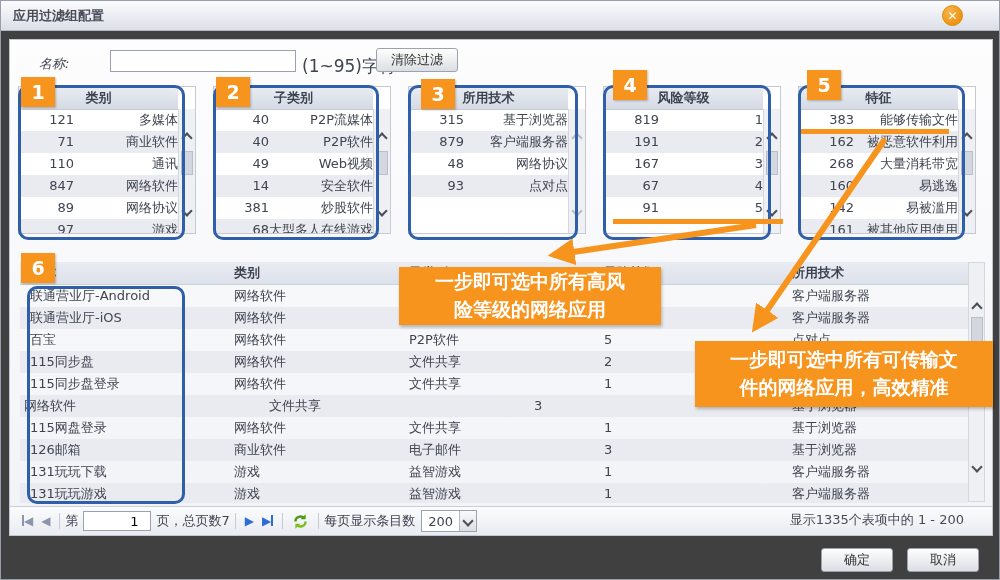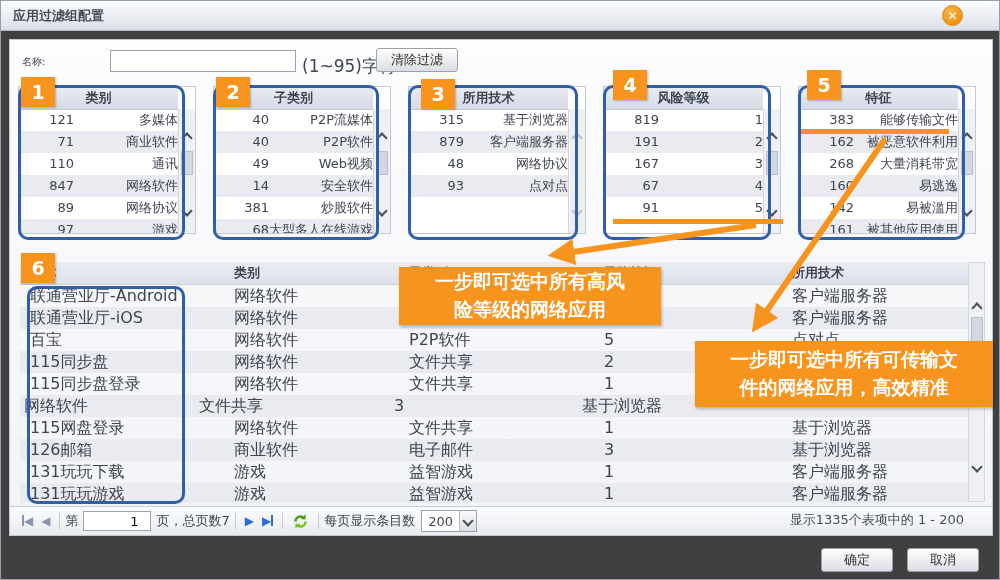--- a/index.html
+++ b/index.html
@@ -4,21 +4,21 @@
 <style>
   html,body{margin:0;padding:0;}
   body{font-family:"DejaVu Sans","Liberation Sans",sans-serif;background:#cfd2da;}
   #stage{position:relative;width:1000px;height:580px;background:#404040;border:1px solid #979daa;overflow:hidden;box-sizing:border-box;}
   
   .titlebar{position:absolute;left:0;top:0;right:0;height:30px;background:linear-gradient(#fbfcfe,#dcdfe7);border-bottom:1px solid #b3b7c2;line-height:30px;padding-left:12px;font-size:13px;font-weight:600;color:#474c58;box-sizing:border-box;}
   .closebtn{position:absolute;right:36px;top:4px;width:21px;height:21px;border-radius:50%;background:radial-gradient(circle at 35% 30%,#f8b54a,#ef9410 70%);border:1px solid #d88a0c;color:#fff;font-size:12px;font-weight:bold;text-align:center;line-height:21px;box-sizing:border-box;cursor:pointer;}
   
   .panel{position:absolute;left:8px;top:38px;width:984px;height:497px;background:linear-gradient(#fdfdfe,#f2f3f7);border:1px solid #c2c6d1;box-sizing:border-box;}
   
-  .form-label{position:absolute;left:12px;top:15px;font-size:10px;color:#3f4450;}
+  .form-label{position:absolute;left:29px;top:15px;font-size:13px;color:#3f4450;font-style:italic;}
   .name-input{position:absolute;left:100px;top:10px;width:176px;height:20px;border:1px solid #9aa1af;background:#fff;font-size:13px;padding:0 4px;}
   .form-hint{position:absolute;left:292px;top:15px;font-size:17px;color:#3f4450;}
   .btn{background:linear-gradient(#fefefe,#dcdee3);border:1px solid #9ba1ad;border-radius:3px;font-size:13px;color:#333;font-family:inherit;cursor:pointer;}
   .clear-btn{position:absolute;left:366px;top:8px;width:82px;height:24px;}
   
   .listbox{position:absolute;top:46px;width:178px;height:148px;background:#fff;border:1px solid #c5c9d3;box-sizing:border-box;overflow:hidden;}
   .lhead{height:22px;line-height:22px;text-align:center;font-size:13px;font-weight:bold;color:#3c4250;background:linear-gradient(#e9ecf2,#d5dae4);border-bottom:1px solid #c5c9d3;margin-right:17px;}
   .lrows{position:absolute;left:0;top:22px;right:17px;bottom:0;overflow:hidden;text-align:right;}
   .lrow{display:flex;height:22px;line-height:22px;font-size:13px;color:#3f4450;}
   .lrow:nth-child(even){background:#e9ebf0;}
@@ -30,21 +30,21 @@
   .sarr::before{content:"";position:absolute;left:1px;top:3px;width:6px;height:6px;border-left:2px solid #4a4f5a;border-top:2px solid #4a4f5a;}
   .sarr.up::before{transform:rotate(45deg);}
   .sarr.down::before{transform:rotate(225deg);top:0;}
   .dim .sarr::before{border-color:#b7bcc8;}
   .sthumb{position:absolute;left:2px;width:12px;background:#d3d7df;border:1px solid #b9bec9;box-sizing:border-box;}
   .l-up{top:22px}.l-thumb{top:42px;height:24px}.l-down{bottom:16px}
   
   .apps-table{position:absolute;left:10px;top:222px;width:948px;}
   .thead{display:flex;height:22px;line-height:22px;background:linear-gradient(#e9ecf2,#dde1ea);border-bottom:1px solid #cdd1da;font-size:13px;font-weight:bold;color:#3c4250;}
   .trows{height:218px;overflow:hidden;}
-  .trow{display:flex;height:22px;line-height:22px;font-size:16px;color:#3f4450;}
+  .trow{display:flex;height:22px;line-height:22px;font-size:13px;color:#3f4450;justify-content:space-between;}
   .trow:nth-child(even){background:#e9ebf0;}
   .c-name{width:210px;padding-left:10px;box-sizing:border-box;flex:none;white-space:nowrap;}
   .c-cat{width:172px;padding-left:4px;box-sizing:border-box;flex:none;}
   .c-sub{width:195px;padding-left:7px;box-sizing:border-box;flex:none;}
   .c-risk{width:190px;padding-left:7px;box-sizing:border-box;flex:none;}
   .c-tech{width:181px;padding-left:5px;box-sizing:border-box;flex:none;white-space:nowrap;}
   .tbl-scroll{position:absolute;left:958px;top:222px;width:17px;height:240px;background:#eef0f4;border:1px solid #d4d7df;box-sizing:border-box;}
   .t-up{top:38px}.t-thumb{top:54px;height:30px}.t-down{bottom:28px}
   
   .pagebar{position:absolute;left:0;right:0;top:466px;height:29px;background:linear-gradient(#fbfcfd,#e9ebf0);border-top:1px solid #c9cdd6;display:flex;align-items:center;padding-left:8px;font-size:13px;color:#3f4450;box-sizing:border-box;}

